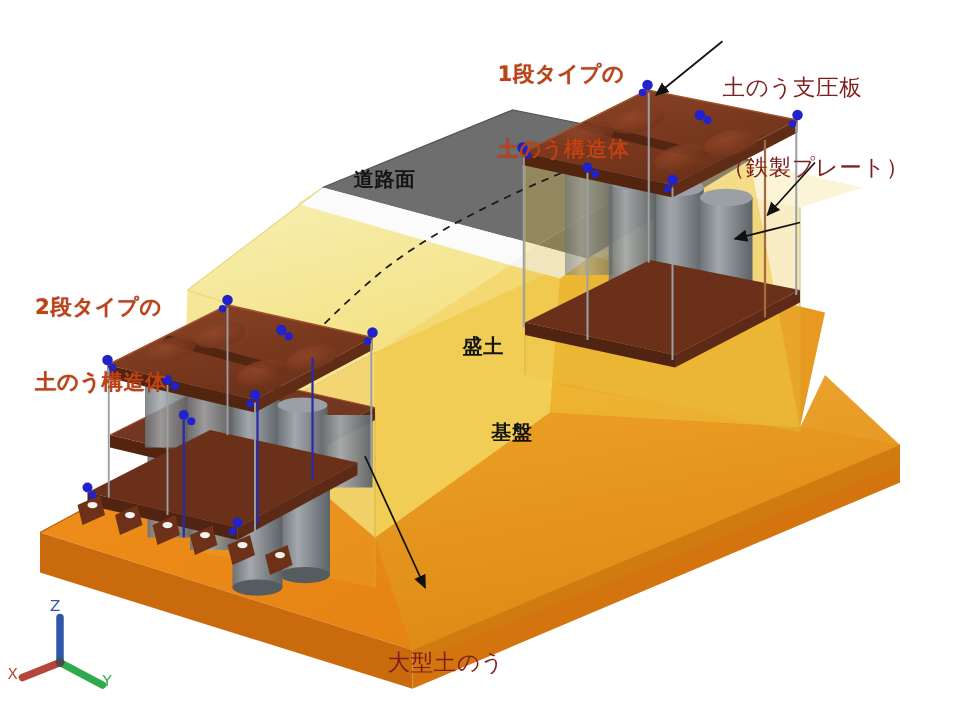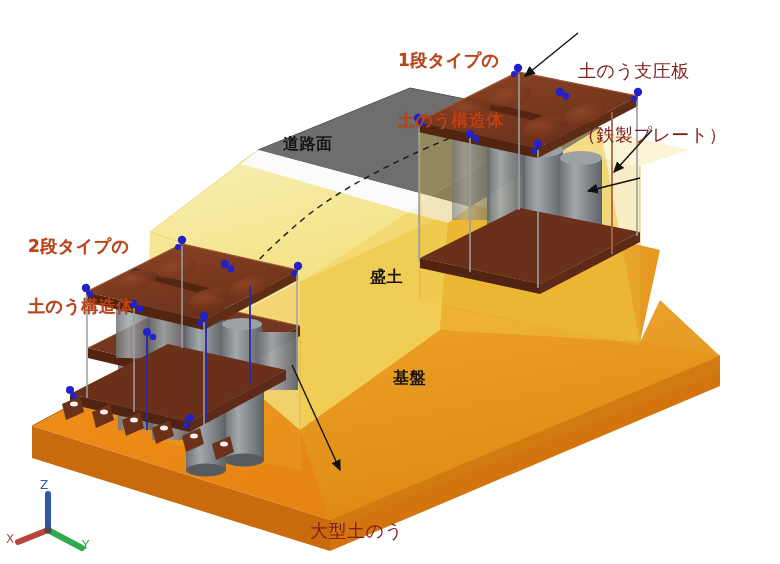--- a/index.html
+++ b/index.html
@@ -343,21 +343,21 @@
 
 
   <div class="lbl lbl-black" style="left:310px;top:478px;">
     <div>大型土のう</div>
   </div>
 
   <div class="lbl lbl-inscene" style="left:283px;top:135px;">道路面</div>
 
   <div class="lbl lbl-inscene" style="left:370px;top:268px;">盛土</div>
 
-  <div class="lbl lbl-inscene" style="left:393px;top:337px;margin-top:32px;">基盤</div>
+  <div class="lbl lbl-inscene" style="left:393px;top:337px;">基盤</div>
 
   <svg style="position:absolute;left:8px;top:478px;width:90px;height:80px;" viewBox="0 0 90 80">
     <line x1="40" y1="52" x2="40" y2="16" stroke="#2f57a8" stroke-width="6" stroke-linecap="round"></line>
     <line x1="40" y1="52" x2="74" y2="70" stroke="#2faa4c" stroke-width="6" stroke-linecap="round"></line>
     <line x1="40" y1="52" x2="10" y2="64" stroke="#b8453c" stroke-width="6" stroke-linecap="round"></line>
     <circle cx="40" cy="52" r="3.5" fill="#4a4a4a"></circle>
   </svg>
   <div class="axis-lbl" style="left:40px;top:478px;color:#2f57a8;">Z</div>
   <div class="axis-lbl" style="left:82px;top:538px;color:#2faa4c;">Y</div>
   <div class="axis-lbl" style="left:6px;top:532px;color:#b8453c;">X</div>

